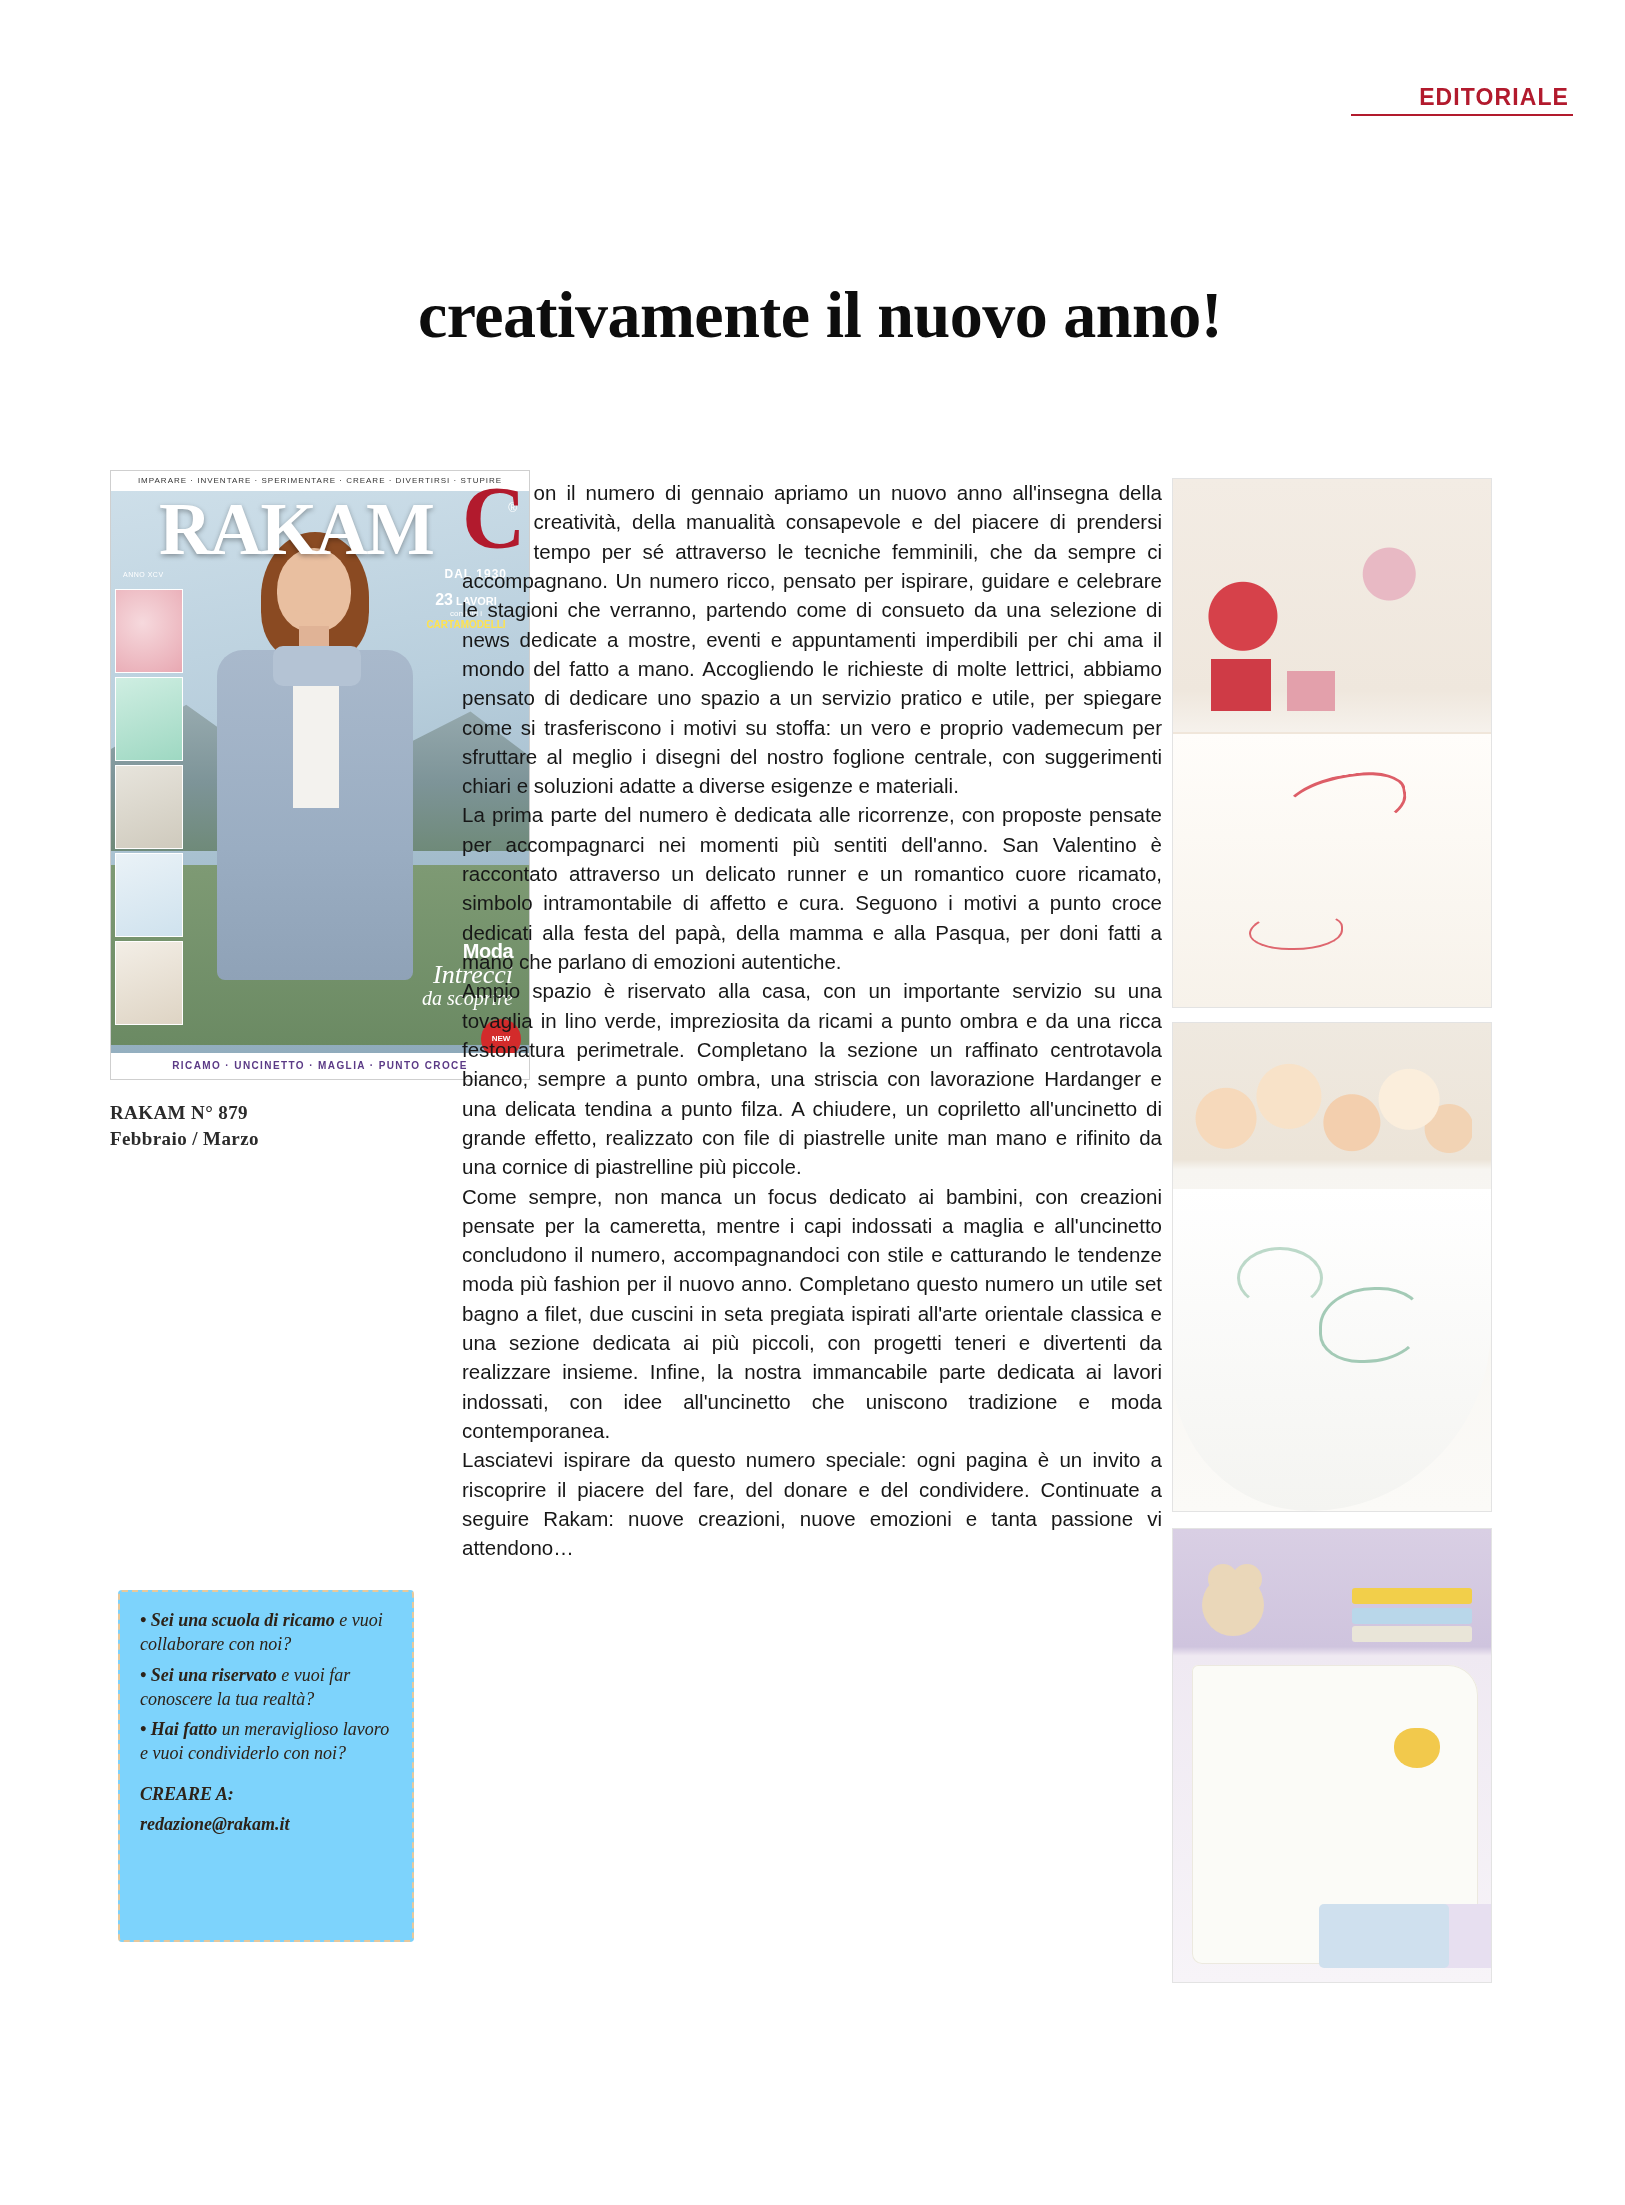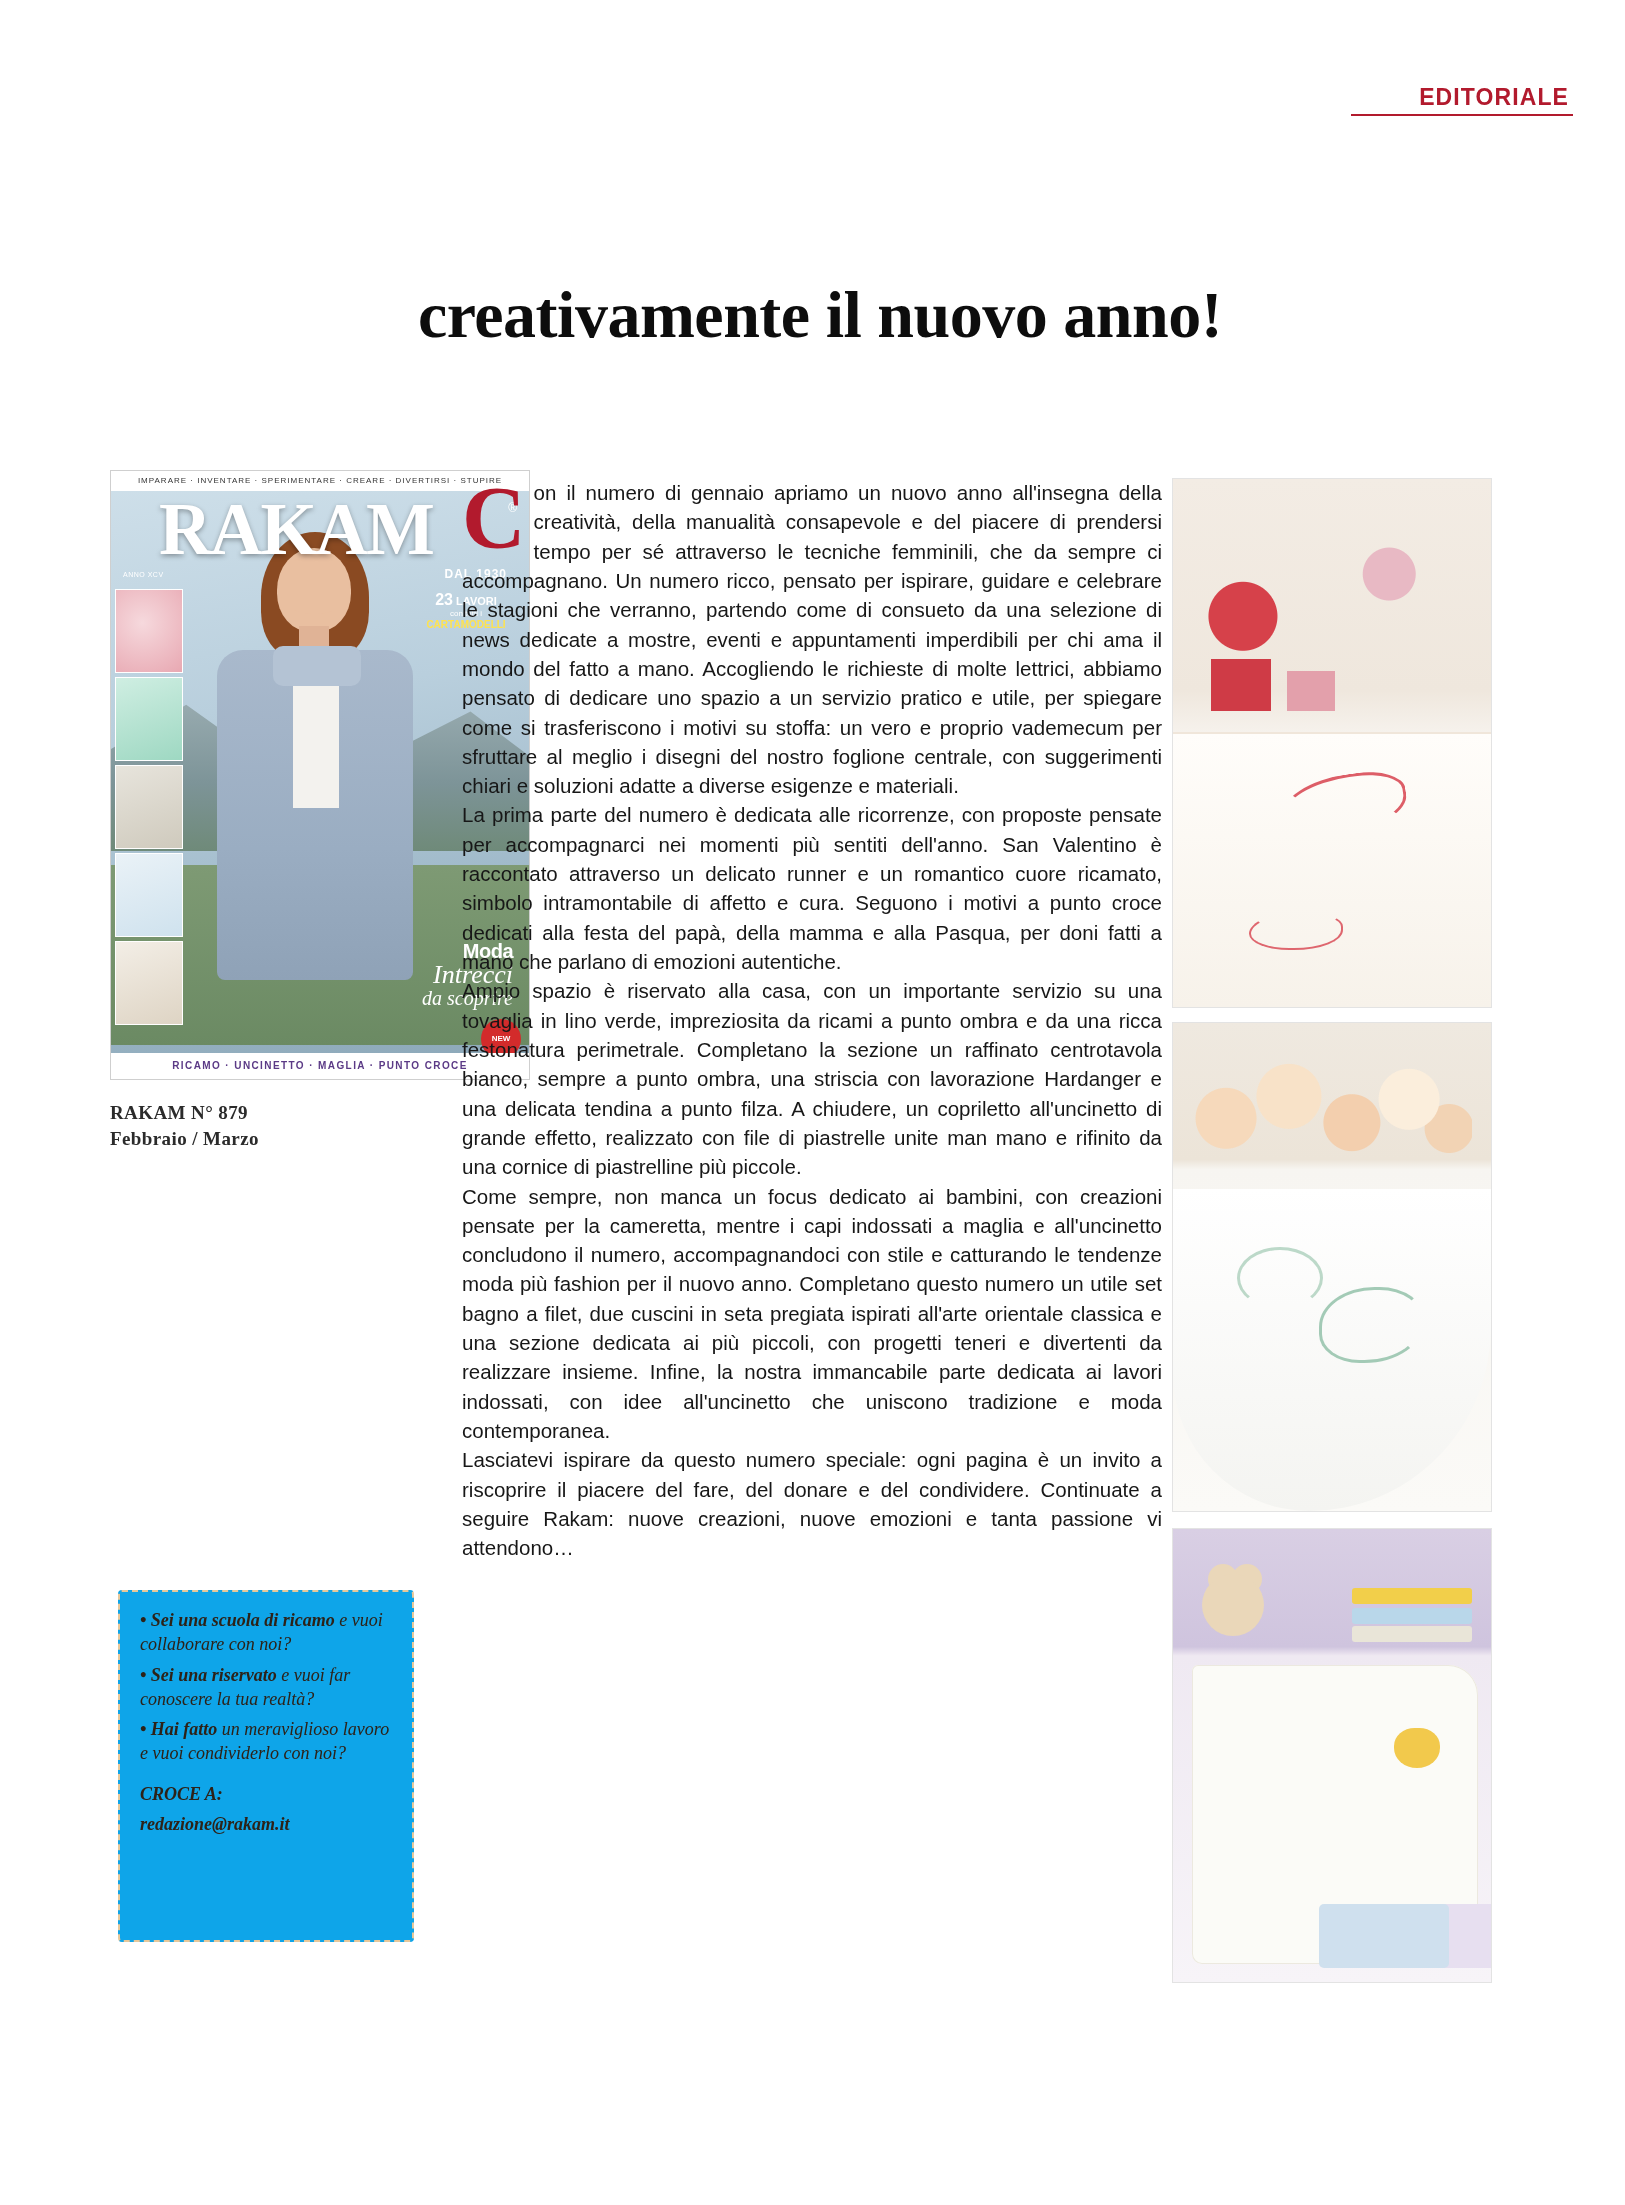--- a/index.html
+++ b/index.html
@@ -300,21 +300,21 @@
     letter-spacing: 0.4px;
   }
 
   
   .promo-box {
     position: absolute;
     left: 118px;
     top: 1590px;
     width: 296px;
     height: 352px;
-    background: #0ea5e9;
+    background: #7dd3fc;
     border: 2px dashed #e8c89a;
     border-radius: 4px;
     padding: 16px 20px;
     box-sizing: border-box;
     font-family: "Liberation Serif", serif;
     font-size: 18px;
     line-height: 1.35;
     color: #2d2218;
   }
   .promo-box p { margin: 0 0 6px 0; }
@@ -546,21 +546,21 @@
     <span class="i">e vuoi collaborare con noi?</span>
   </p>
   <p>
     <span class="b">• Sei una riservato</span>
     <span class="i">e vuoi far conoscere la tua realtà?</span>
   </p>
   <p>
     <span class="b">• Hai fatto</span>
     <span class="i">un meraviglioso lavoro e vuoi condividerlo con noi?</span>
   </p>
-  <p class="scrivi">CROCE A:</p>
+  <p class="scrivi">CREARE A:</p>
   <p class="mail">redazione@rakam.it</p>
 </div>
 
 <div class="article">
   <p>
     <span class="dropcap">C</span><span>on il numero di gennaio apriamo un nuovo anno all'insegna della creatività, della manualità consapevole e del piacere di prendersi tempo per sé attraverso le tecniche femminili, che da sempre ci accompagnano. Un numero ricco, pensato per ispirare, guidare e celebrare le stagioni che verranno, partendo come di consueto da una selezione di news dedicate a mostre, eventi e appuntamenti imperdibili per chi ama il mondo del fatto a mano. Accogliendo le richieste di molte lettrici, abbiamo pensato di dedicare uno spazio a un servizio pratico e utile, per spiegare come si trasferiscono i motivi su stoffa: un vero e proprio vademecum per sfruttare al meglio i disegni del nostro foglione centrale, con suggerimenti chiari e soluzioni adatte a diverse esigenze e materiali.</span>
   </p>
   <p>La prima parte del numero è dedicata alle ricorrenze, con proposte pensate per accompagnarci nei momenti più sentiti dell'anno. San Valentino è raccontato attraverso un delicato runner e un romantico cuore ricamato, simbolo intramontabile di affetto e cura. Seguono i motivi a punto croce dedicati alla festa del papà, della mamma e alla Pasqua, per doni fatti a mano che parlano di emozioni autentiche.</p>
   <p>Ampio spazio è riservato alla casa, con un importante servizio su una tovaglia in lino verde, impreziosita da ricami a punto ombra e da una ricca festonatura perimetrale. Completano la sezione un raffinato centrotavola bianco, sempre a punto ombra, una striscia con lavorazione Hardanger e una delicata tendina a punto filza. A chiudere, un copriletto all'uncinetto di grande effetto, realizzato con file di piastrelle unite man mano e rifinito da una cornice di piastrelline più piccole.</p>
   <p>Come sempre, non manca un focus dedicato ai bambini, con creazioni pensate per la cameretta, mentre i capi indossati a maglia e all'uncinetto concludono il numero, accompagnandoci con stile e catturando le tendenze moda più fashion per il nuovo anno. Completano questo numero un utile set bagno a filet, due cuscini in seta pregiata ispirati all'arte orientale classica e una sezione dedicata ai più piccoli, con progetti teneri e divertenti da realizzare insieme. Infine, la nostra immancabile parte dedicata ai lavori indossati, con idee all'uncinetto che uniscono tradizione e moda contemporanea.</p>

